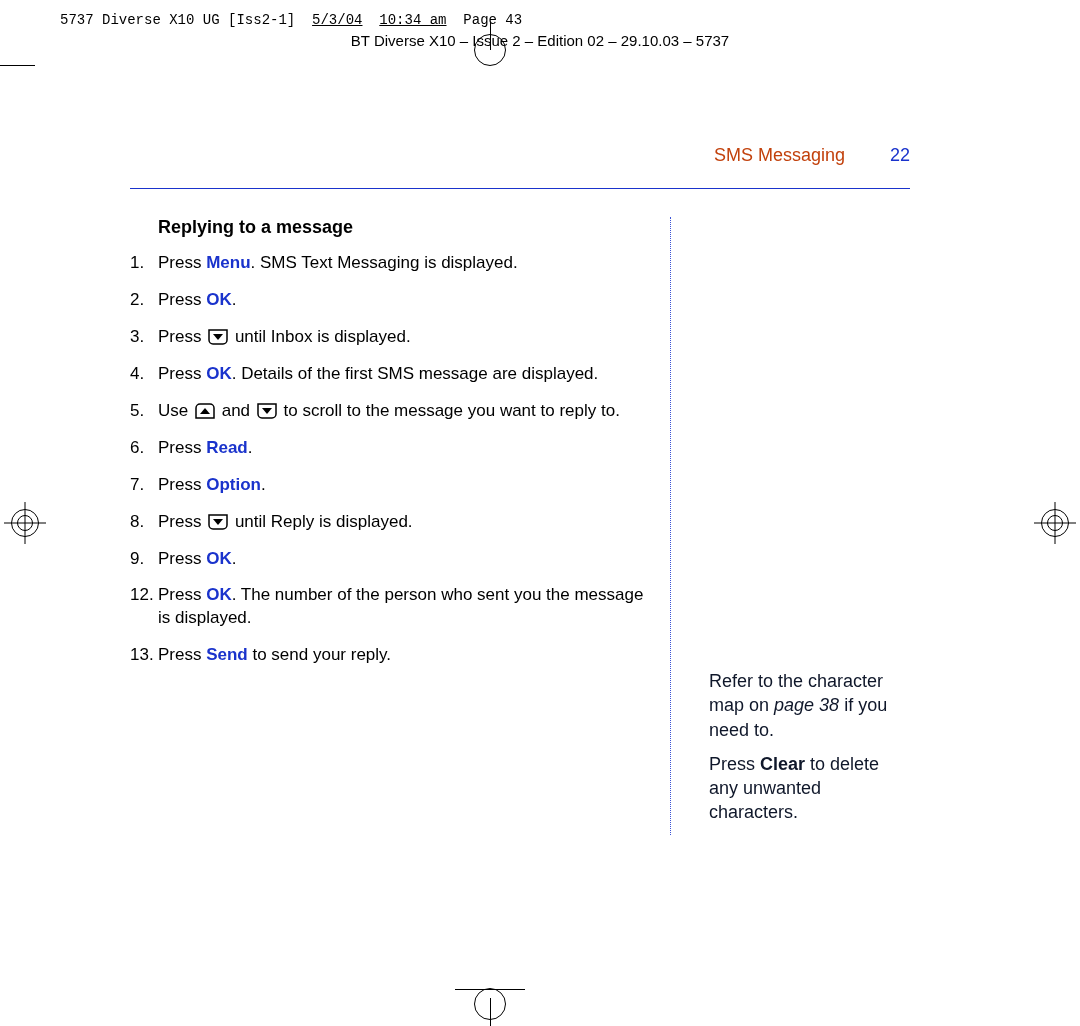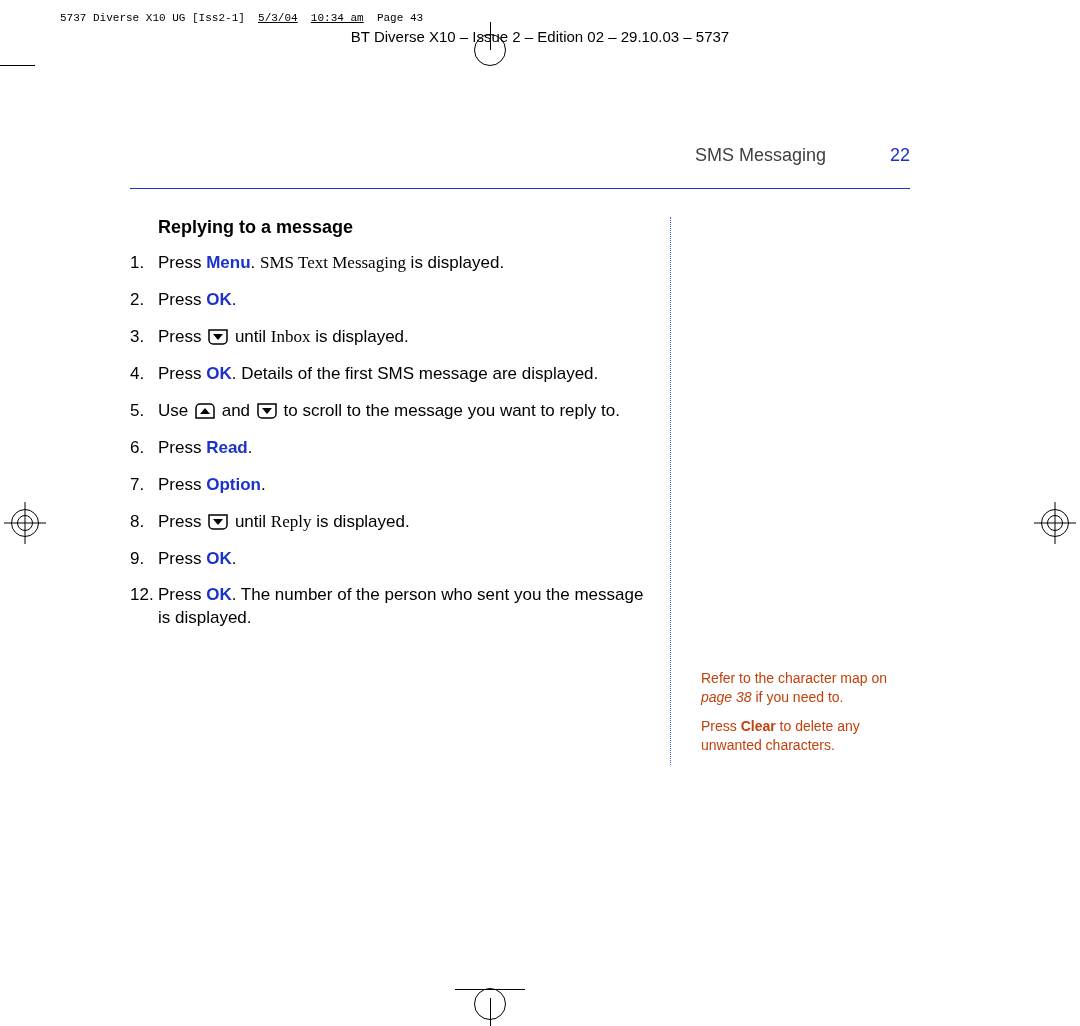--- a/index.html
+++ b/index.html
@@ -8,21 +8,21 @@
     background: #fff;
     font-family: "Trebuchet MS", "Lucida Sans", Arial, sans-serif;
     color: #000;
     width: 1080px;
     height: 1026px;
     position: relative;
     overflow: hidden;
   }
   .prepress-line {
     font-family: "Courier New", monospace;
-    font-size: 11px;
+    font-size: 14px;
     letter-spacing: 0px;
     margin: 12px 0 0 60px;
   }
   .prepress-line .ul { text-decoration: underline; }
   .header-line {
     text-align: center;
     font-size: 15px;
     margin-top: 4px;
   }
   .top-crop {
@@ -98,41 +98,41 @@
     position: absolute;
     top: 145px;
     left: 130px;
     width: 780px;
     height: 760px;
   }
   .page-header {
     text-align: right;
     font-size: 18px;
   }
-  .page-header .sec { color: #404040; margin-right: 59px; }
+  .page-header .sec { color: #c2410c; margin-right: 40px; }
   .page-header .pg  { color: #1a33cc; }
   .hr {
     border: none;
     border-top: 1px solid #1a33cc;
     margin: 22px 0 28px 0;
   }
   .cols {
     display: flex;
-    gap: 8px;
+    gap: 16px;
   }
   .col-main {
     width: 520px;
     padding-right: 20px;
     border-right: 1px dotted #3b53d6;
   }
   .col-side {
     flex: 1;
     padding-left: 22px;
-    font-size: 14px;
-    color: #c2410c;
+    font-size: 18px;
+    color: #0f172a;
     padding-top: 452px;
   }
   h3 {
     font-size: 18px;
     margin: 0 0 14px 28px;
     font-weight: 700;
   }
   ol.steps {
     list-style: none;
     padding: 0;
@@ -143,21 +143,21 @@
   ol.steps li {
     display: flex;
     margin-bottom: 14px;
   }
   ol.steps li .num {
     width: 28px;
     flex: none;
   }
   ol.steps li .body { flex: 1; }
   .blue { color: #1a33cc; font-weight: 700; }
-  .lcd { font-family: Liberation Serif, serif; letter-spacing: 0px; }
+  .lcd { font-family: Liberation Sans, sans-serif; letter-spacing: 0px; }
   .ital { font-style: italic; }
   .icon {
     display: inline-block;
     vertical-align: middle;
     margin: 0 2px;
   }
   .icon svg { display: block; }
   .side-p { margin: 0 0 10px 0; line-height: 1.35; }
   .side-p .bold { font-weight: 700; }
 </style>
@@ -239,20 +239,24 @@
                   <path d="M5 5 L10 11 L15 5 Z" fill="#000"></path>
                 </svg></span> until <span class="lcd">Reply</span> is displayed.</span>
           </li>
           <li>
             <span class="num">9.</span>
             <span class="body">Press <span class="blue">OK</span>.</span>
           </li>
           <li>
             <span class="num">12.</span>
             <span class="body">Press <span class="blue">OK</span>. The number of the person who sent you the message is displayed.</span>
+          </li>
+          <li>
+            <span class="num">13.</span>
+            <span class="body">Press <span class="blue">Send</span> to send your reply.</span>
           </li>
         </ol>
     </div>
     <div class="col-side">
       <p class="side-p">
         <span>Refer to the character map on </span><span class="ital">page 38</span><span> if you need to.</span>
       </p>
       <p class="side-p">
         <span>Press </span><span class="bold">Clear</span><span> to delete any unwanted characters.</span>
       </p>

